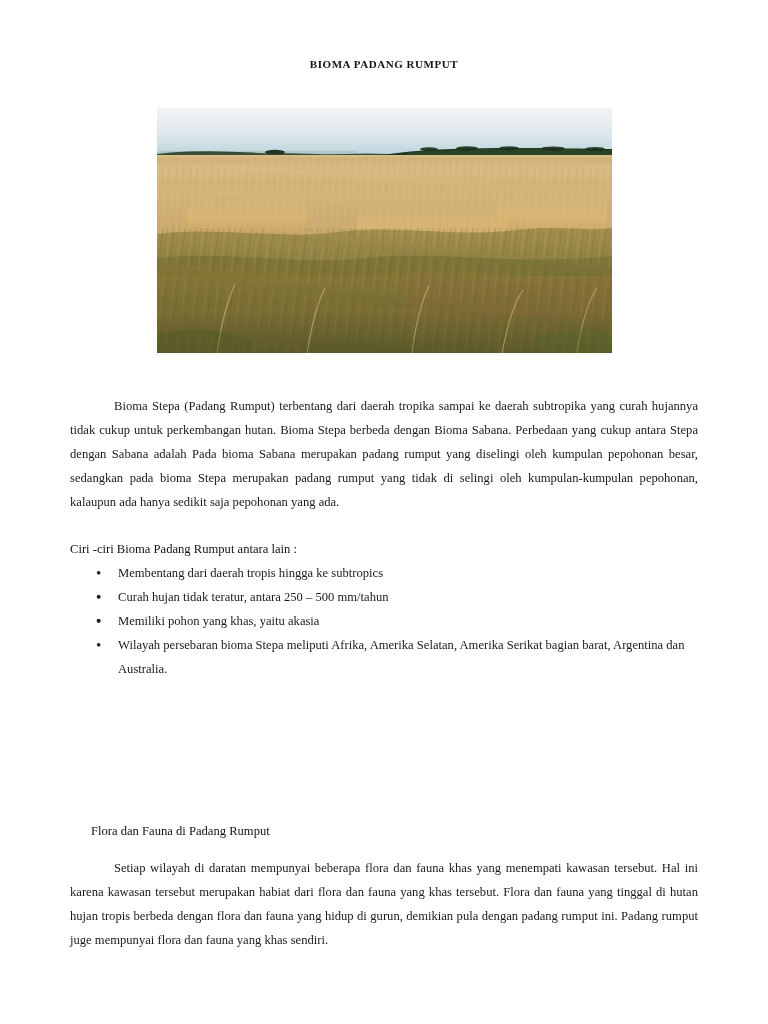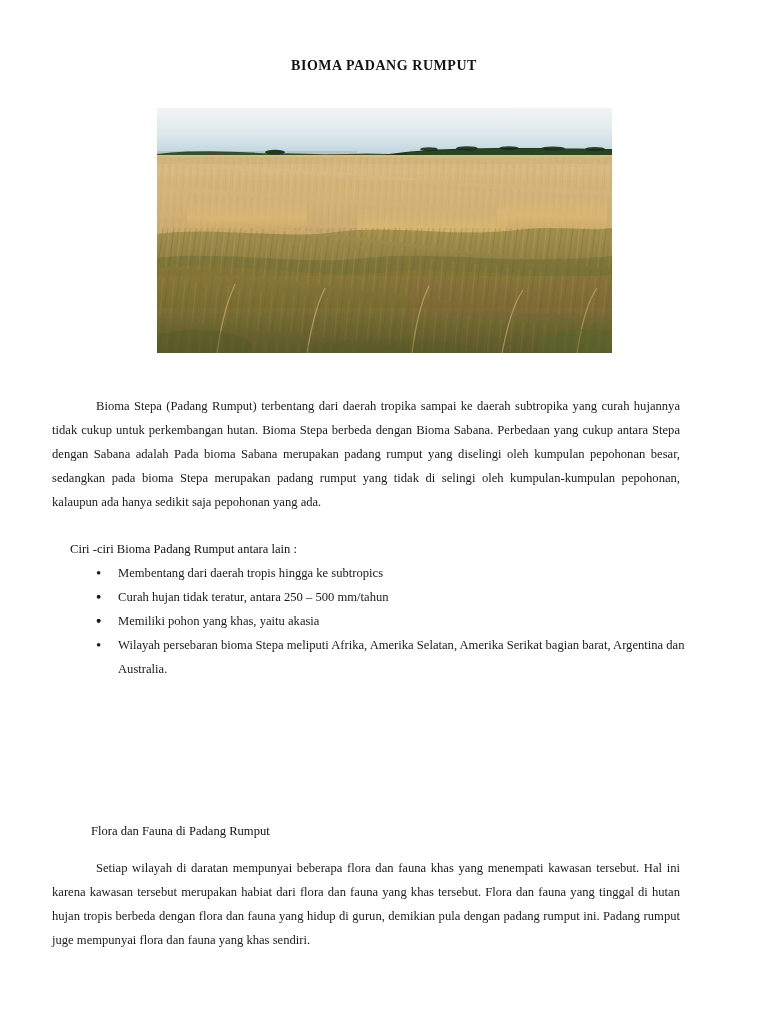--- a/index.html
+++ b/index.html
@@ -24,21 +24,21 @@
     box-sizing: border-box;
   }
 
   
   .doc-title {
     position: absolute;
     left: 0;
     top: 58px;
     width: 768px;
     text-align: center;
-    font-size: 14px;
+    font-size: 11px;
     font-weight: bold;
     letter-spacing: 0.55px;
     color: #141414;
     font-family: "Liberation Serif", "DejaVu Serif", serif;
   }
 
   
   .figure {
     position: absolute;
     left: 157px;
@@ -52,21 +52,21 @@
     position: absolute;
     inset: 0;
     width: 100%;
     height: 100%;
     display: block;
   }
 
   
   .body-block {
     position: absolute;
-    left: 52px;
+    left: 70px;
     width: 628px;
     font-size: 12.6px;
     line-height: 24px;
     text-align: justify;
     text-justify: inter-word;
     color: #1a1a1a;
   }
   .para-intro {
     top: 381px;
     text-indent: 44px;

